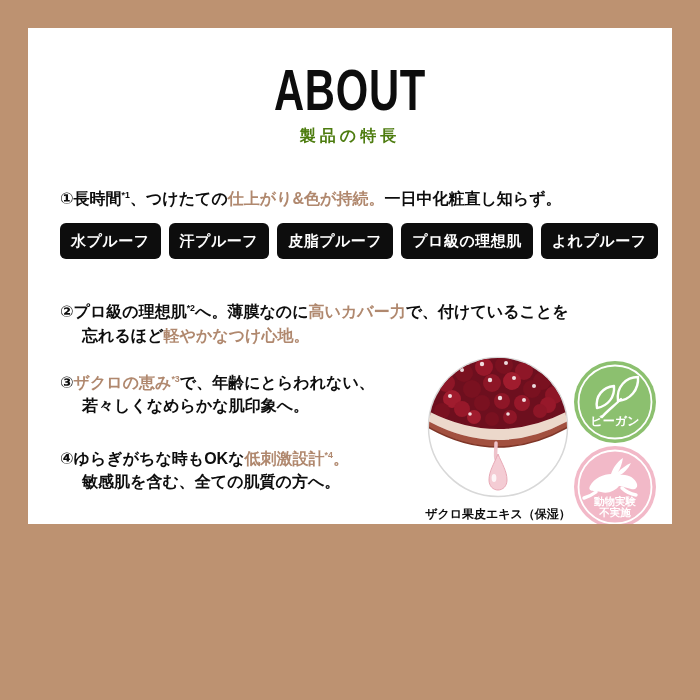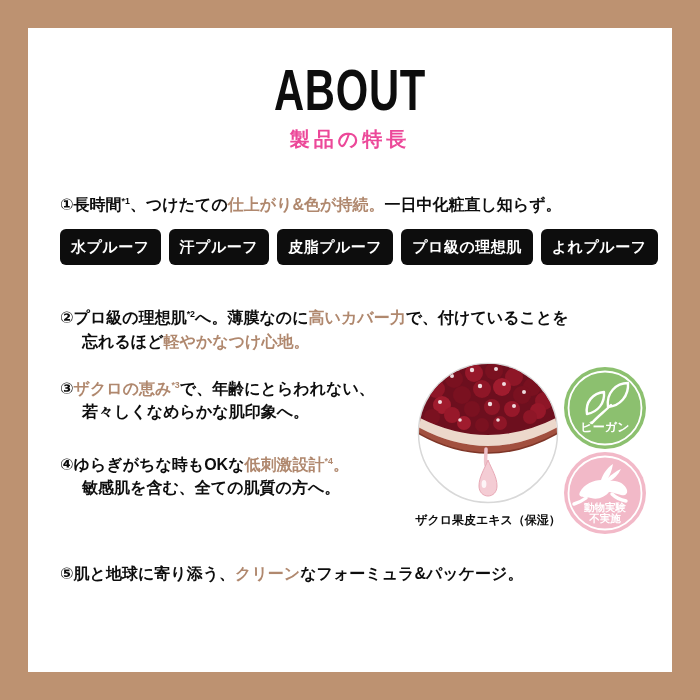--- a/index.html
+++ b/index.html
@@ -3,51 +3,51 @@
 <meta charset="utf-8">
 <style>
   html,body{margin:0;padding:0;}
   body{
     width:700px;height:700px;position:relative;
     background:#bd9271;
     font-family:"Liberation Sans","DejaVu Sans",sans-serif;
     color:#111;
   }
   .content{
-    position:absolute;left:28px;top:28px;width:644px;height:644px;
+    position:absolute;left:28px;top:28px;width:644px;height:496px;
     background:#ffffff;box-sizing:border-box;
     padding:36px 32px 0 32px;overflow:hidden;
   }
   .about-title{
     text-align:center;font-size:58px;font-weight:800;line-height:0.9;
     letter-spacing:1px;margin:0;color:#0d0d0d;
     transform:scaleX(0.72);
   }
   .subtitle{
-    text-align:center;font-size:20px;font-weight:700;letter-spacing:4px;
-    margin-top:10px;color:#ec4899;
+    text-align:center;font-size:16px;font-weight:700;letter-spacing:4px;
+    margin-top:10px;color:#4d7c0f;
   }
   .feature{
     font-size:16px;font-weight:700;line-height:1.45;color:#0d0d0d;
     padding-left:22px;text-indent:-22px;
   }
   .hl{color:#b0886e;}
   .sup{font-size:0.55em;vertical-align:super;letter-spacing:0;}
   .f1{margin-top:40px;}
   .badge-row{display:flex;gap:8px;margin-top:13px;}
   .pbadge{
     background:#0d0d0d;color:#ffffff;font-size:15px;font-weight:700;
     padding:9px 11px;border-radius:6px;white-space:nowrap;letter-spacing:0.5px;
     line-height:1.2;
   }
   .f2{margin-top:41px;}
   .mid{display:flex;margin-top:24px;}
   .mid-left{width:352px;flex:none;}
   .f4{margin-top:30px;}
-  .fig-col{width:152px;flex:none;margin-top:-16px;text-align:center;}
+  .fig-col{width:152px;flex:none;margin-top:-16px;text-align:center;margin-left:10px;}
   .fig-caption{font-size:12px;font-weight:700;margin-top:3px;white-space:nowrap;color:#0d0d0d;}
   .round-col{flex:1;display:flex;flex-direction:column;align-items:center;gap:3px;margin-top:-10px;padding-right:0;}
   .f5{margin-top:28px;}
 </style>
 </head>
 <body>
 
 <div class="content">
 
   <h1 class="about-title">ABOUT</h1>

